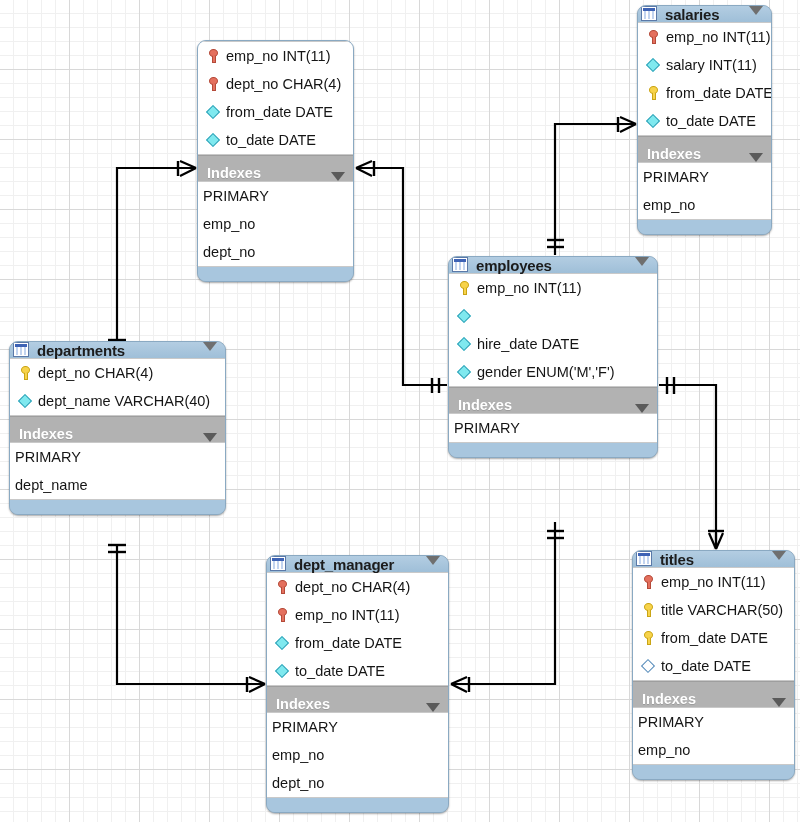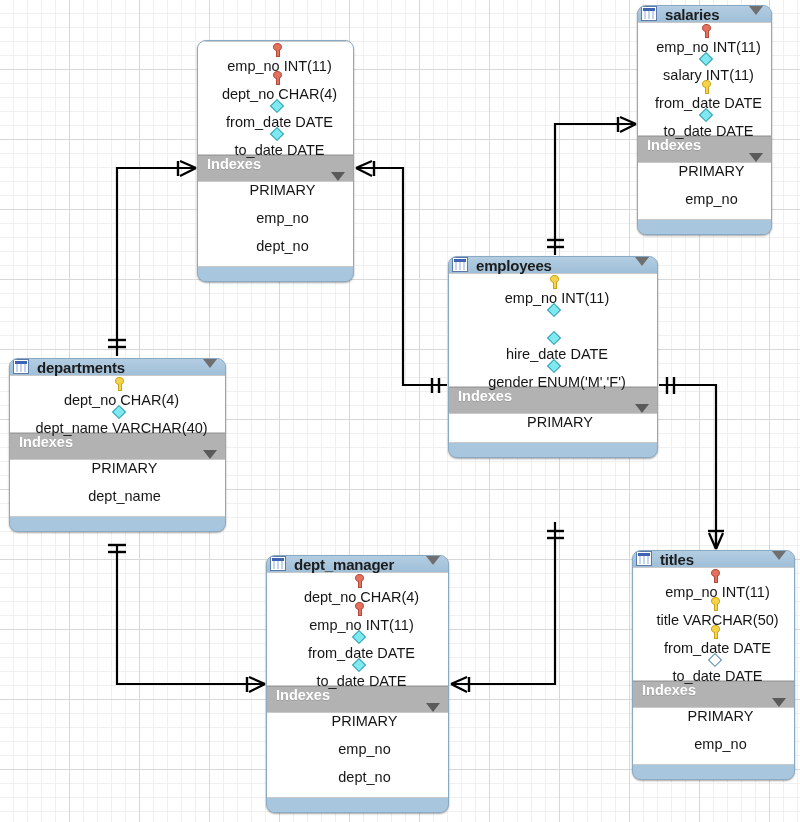--- a/index.html
+++ b/index.html
@@ -86,23 +86,22 @@
   }
   .col, .idx {
     height: 28px;
     display: flex;
     align-items: center;
     padding-left: 8px;
     font-size: 14.5px;
     color: #151515;
     white-space: nowrap;
     box-sizing: border-box;
-    flex-direction: column;
-  }
-  .idx { padding-left: 14px; }
+  }
+  .idx { padding-left: 5px; }
 
   .ico {
     width: 15px;
     height: 16px;
     flex: 0 0 auto;
     margin-right: 5px;
     position: relative;
   }
   
   .ico.key::before {
@@ -138,26 +137,25 @@
     background: var(--dc);
     border: 1px solid var(--db);
     box-sizing: border-box;
   }
   .ico.diamond-cyan  { --dc: #7fe9ef; --db: #2f9fb5; }
   .ico.diamond-white { --dc: #ffffff; --db: #4f87b8; }
 
   .idx-header {
     height: 26px;
     display: flex;
-    align-items: flex-start;
+    align-items: flex-end;
     padding: 0 8px 0 9px;
     background: #b2b2b2;
     box-sizing: border-box;
     border-top: 1px solid #9e9e9e;
-    flex-direction: column;
   }
   .idx-header .lbl {
     font-size: 14.5px;
     font-weight: bold;
     color: #ffffff;
     text-shadow: 0 1px 0 rgba(0,0,0,0.12);
   }
   .ent-footer { height: 14px; background: #a8c6de; }
 </style>
 </head>
@@ -323,21 +321,21 @@
       <span class="caret dark"></span>
     </div>
     <div class="idxs">
         <div class="idx">
           <span>PRIMARY</span>
         </div>
       </div>
     <div class="ent-footer"></div>
   </div>
 
-  <div class="entity" style="left: 9px; top: 358px; width: 217px;">
+  <div class="entity" style="left: 9px; top: 341px; width: 217px;">
     <div class="ent-header">
       <span class="tbl-icon"></span>
       <span class="ent-title">departments</span>
       <span class="caret"></span>
     </div>
     <div class="cols">
         <div class="col">
           <span class="ico key key-yellow"></span>
           <span>dept_no CHAR(4)</span>
         </div>

